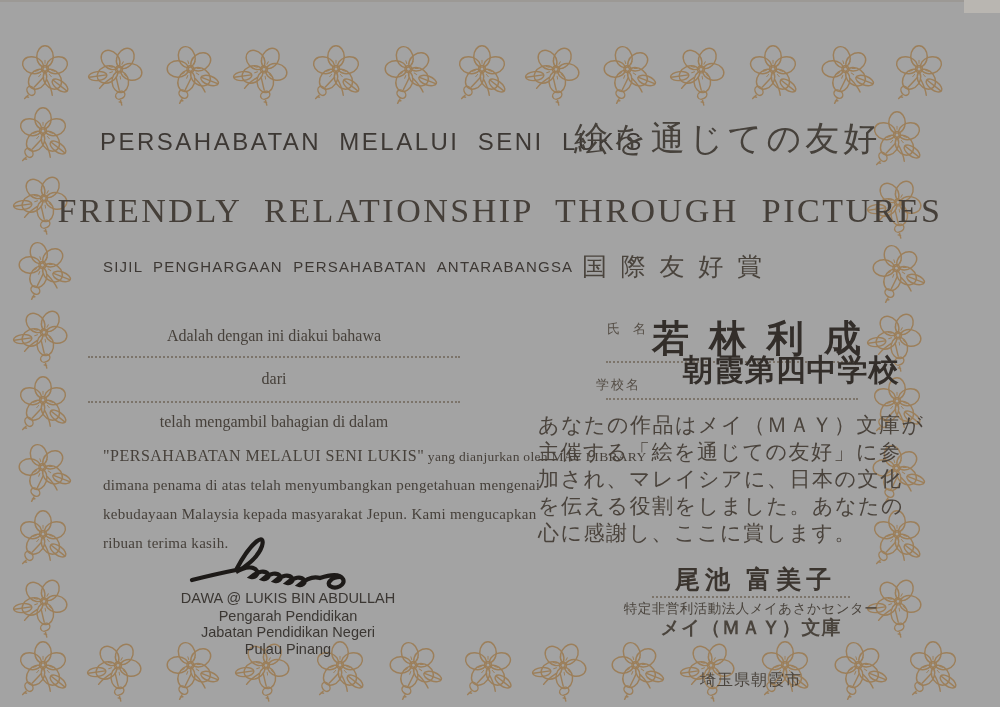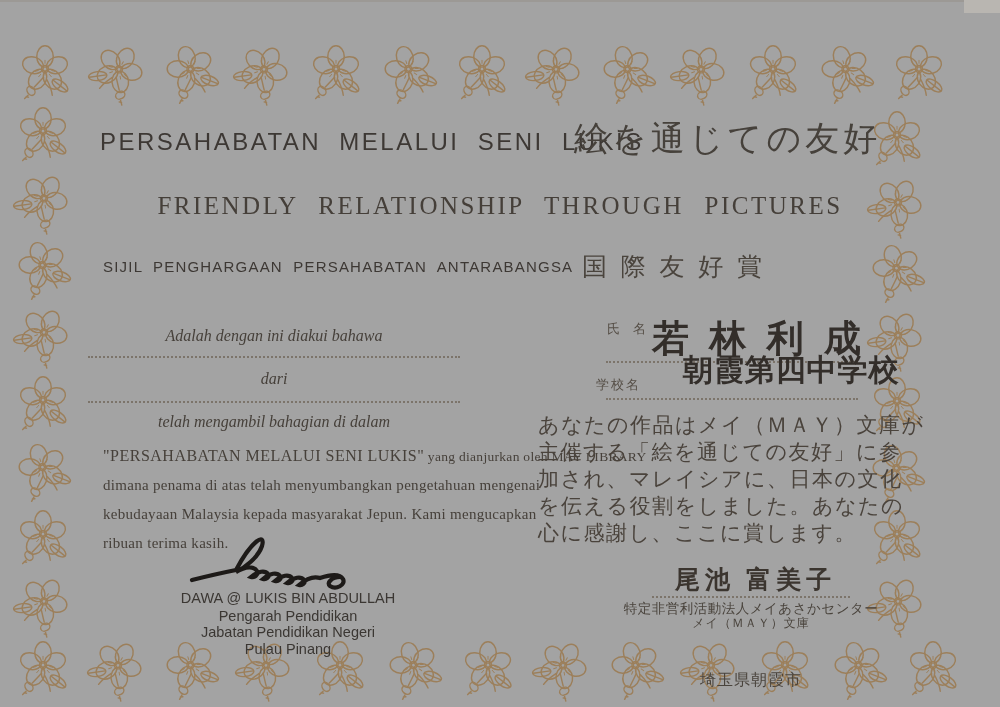--- a/index.html
+++ b/index.html
@@ -16,27 +16,27 @@
   .strip-right{left:866px;top:106px;width:64px;height:528px;flex-direction:column;}
   .flower{width:62px;height:62px;flex:0 0 auto;opacity:.92;}
   .flower:nth-child(even){transform:rotate(30deg) scaleX(-1);}
   .flower:nth-child(3n){transform:rotate(-17deg);}
 
   
   .t-malay{position:absolute;left:100px;top:128px;font-family:"Liberation Sans",sans-serif;
     font-size:24px;letter-spacing:2.5px;word-spacing:9px;color:#3d3834;}
   .t-jp{position:absolute;left:574px;top:116px;font-size:34px;letter-spacing:4px;color:#46413b;}
   .t-en{position:absolute;left:0;top:192px;width:1000px;text-align:center;
-    font-size:25px;letter-spacing:2.5px;word-spacing:12px;color:#453f39;}
+    font-size:34px;letter-spacing:2.5px;word-spacing:12px;color:#453f39;}
   .sub-malay{position:absolute;left:103px;top:258px;font-family:"Liberation Sans",sans-serif;
     font-size:15px;letter-spacing:1.2px;word-spacing:5px;color:#3d3834;}
   .sub-jp{position:absolute;left:582px;top:250px;font-size:25px;letter-spacing:0.55em;color:#4a443d;}
 
   
-  .c-line{position:absolute;left:90px;width:368px;text-align:center;font-size:16px;color:#46403a;font-style:italic;}
+  .c-line{position:absolute;left:90px;width:368px;text-align:center;font-size:16px;color:#46403a;}
   .dotline{position:absolute;border-bottom:2px dotted #7c746a;height:0;}
   .dl1,.dl2{left:88px;width:372px;}
   .para{position:absolute;left:103px;top:441px;line-height:29px;color:#46403a;white-space:nowrap;}
   .para .emph{font-size:16px;letter-spacing:.5px;}
   .para .rest{font-size:13.5px;}
   .para .pline{font-size:15px;letter-spacing:.3px;}
 
   .sig-svg{position:absolute;left:186px;top:530px;width:190px;height:64px;}
   .sig-block{position:absolute;left:158px;top:590px;width:260px;text-align:center;
     font-family:"Liberation Sans",sans-serif;font-size:14.5px;line-height:16.5px;color:#3b3733;}
@@ -56,21 +56,21 @@
   
   .msg{position:absolute;left:538px;top:412px;font-size:21px;line-height:27px;
     letter-spacing:1.5px;color:#4a433c;white-space:nowrap;}
 
   
   .r-name{position:absolute;left:675px;top:563px;font-size:25px;letter-spacing:5px;
     font-weight:bold;color:#3b352f;}
   .dl-right{left:652px;top:596px;width:198px;}
   .r-org{position:absolute;left:598px;width:306px;text-align:center;color:#4a443d;}
   .r-org1{top:600px;font-size:13.5px;letter-spacing:.5px;}
-  .r-org2{top:615px;font-size:12px;letter-spacing:1px;}
+  .r-org2{top:615px;font-size:19px;letter-spacing:1px;font-weight:bold;}
   .r-org3{top:670px;font-size:16px;letter-spacing:1px;}
 </style>
 </head>
 <body>
 
 <div class="cert">
 
   <div class="scan-edge"></div>
   <div class="scan-corner"></div>
 

